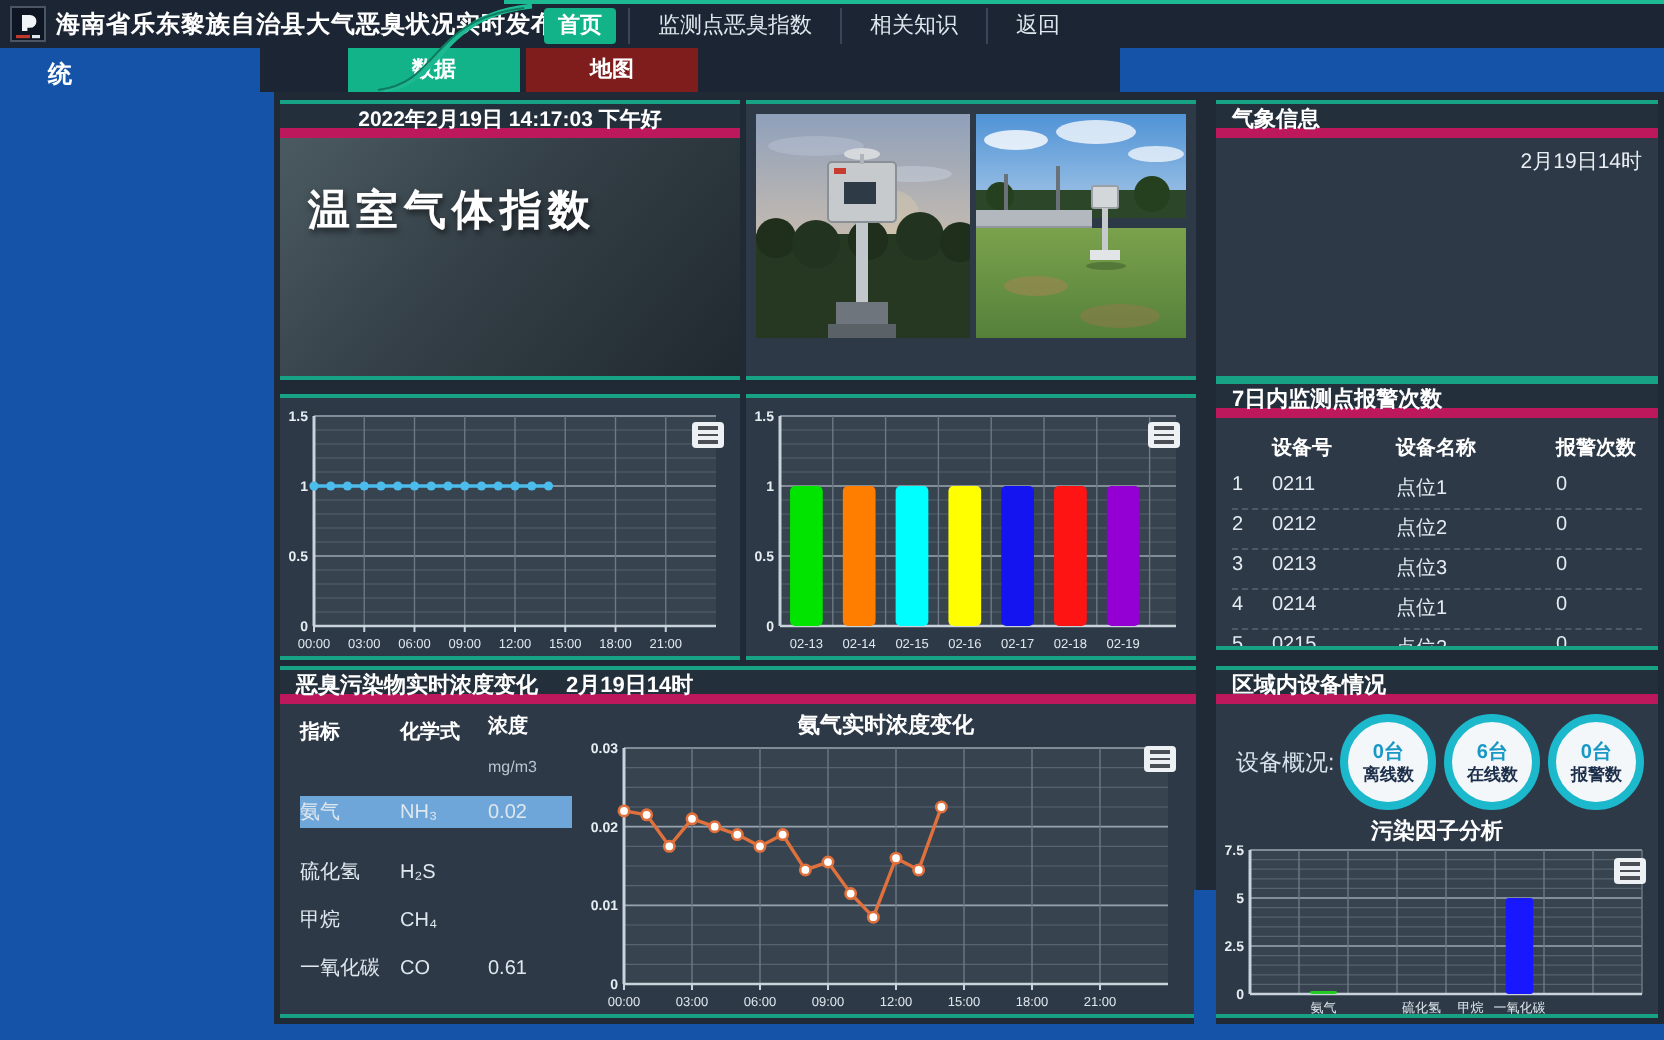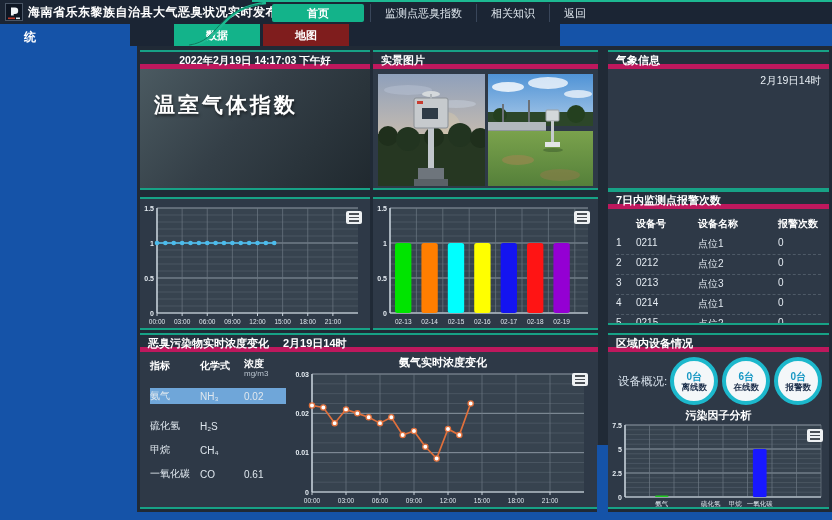--- a/index.html
+++ b/index.html
@@ -9,21 +9,21 @@
   header{position:absolute;top:0;left:0;width:832px;height:24px;background:#1b2534;z-index:5;}
   .topline{position:absolute;top:0;left:252px;right:0;height:2px;background:#1db992;}
   .logo{position:absolute;left:5px;top:3px;width:18px;height:18px;}
   .app-title{position:absolute;left:28px;top:0;height:24px;line-height:25px;color:#fff;
              font-size:12px;font-weight:bold;letter-spacing:.5px;white-space:nowrap;}
   .swoosh{position:absolute;left:188px;top:0;z-index:6;pointer-events:none;}
   nav{position:absolute;left:272px;top:3px;height:19px;display:flex;align-items:center;}
   .nav-item{color:#dfe7ee;font-size:11px;height:18px;line-height:18px;padding:0 14px;
             border-left:1px solid #39465a;cursor:pointer;white-space:nowrap;}
   .nav-item.active{background:#13b38a;color:#fff;font-weight:bold;border:none;border-radius:2px;
-            padding:0 35px;margin-right:6px;font-family:Liberation Serif, serif;}
+            padding:0 7px;margin-right:6px;font-family:Liberation Serif, serif;}
   .nav-underline{position:absolute;left:266px;top:22px;width:292px;height:2px;background:#2b66c4;}
   
   .tabstrip{position:absolute;left:130px;top:24px;width:430px;height:22px;background:#1b2534;
             display:flex;z-index:4;}
   .tab{height:22px;line-height:22px;width:86px;text-align:center;color:#fff;font-size:11px;
        font-weight:bold;background:#7f1d1d;margin-left:3px;cursor:pointer;}
   .tab:first-child{margin-left:7px;}
   .tab.active{background:#13b38a;margin-left:44px;}
   .wrapped-char{position:absolute;left:24px;top:29px;color:#fff;font-size:12px;font-weight:bold;z-index:6;}
   
@@ -52,21 +52,21 @@
   .alarm-table{padding:5px 8px 0 8px;font-size:10px;color:#e4ebf2;}
   .a-head{display:flex;font-weight:bold;color:#fff;padding:3px 0 4px 0;}
   .a-sp{width:20px;} .a-no{width:62px;} .a-name{width:80px;} .a-cnt{flex:1;}
   .a-idx{width:20px;}
   .a-row{display:flex;border-bottom:1px dashed #4e5a67;padding:2px 0 3px 0;}
   
   .odor-body{display:flex;height:157px;}
   .odor-table{width:148px;padding:7px 2px 0 10px;font-size:10px;color:#dfe7ee;box-sizing:border-box;}
   .o-head{display:flex;font-weight:bold;color:#fff;margin-bottom:9px;align-items:flex-start;}
   .o-name{width:50px;font-family:Liberation Mono, monospace;} .o-form{width:44px;} .o-val{width:38px;}
-  .o-conc{display:flex;flex-direction:column;line-height:10px;}
+  .o-conc{display:flex;flex-direction:column;line-height:10px;gap:10px;}
   .o-unit{font-weight:normal;font-size:8px;color:#b9c4cf;}
   .o-row{display:flex;align-items:center;height:16px;margin-bottom:8px;}
   .o-row.hl{background:#6fa6d9;margin-bottom:14px;}
   .chart-wrap{flex:1;position:relative;padding-top:3px;}
   .c3-title{text-align:center;color:#fff;font-weight:bold;font-size:11px;height:15px;}
   
   .stats-row{display:flex;align-items:center;padding:5px 4px 0 10px;gap:0;}
   .overview-label{color:#d8e2ec;font-size:11.5px;margin-right:3px;white-space:nowrap;}
   .stat-circle{width:48px;height:48px;border-radius:50%;background:#f4f7f9;border:4px solid #1cb8cc;
         box-sizing:border-box;display:flex;flex-direction:column;align-items:center;justify-content:center;flex:none;}
@@ -119,23 +119,20 @@
     <section class="panel" id="p1">
       <div class="panel-header">
         <span>2022年2月19日  14:17:03 下午好</span>
       </div>
       <div class="gh-body">
         <h2 class="gh-title">温室气体指数</h2>
       </div>
     </section>
 
     <section class="panel" id="p2">
-      <div class="panel-header">
-        <span>实景图片</span>
-      </div>
       <div class="photo-row">
         <svg width="107" height="112" viewBox="0 0 107 112">
           <defs>
             <linearGradient id="sky1" x1="0" y1="0" x2="0" y2="1">
               <stop offset="0" stop-color="#8fa0bb"></stop>
                 <stop offset="1" stop-color="#cdbfae"></stop>
             </linearGradient>
           </defs>
           <rect x="0" y="0" width="107" height="72" fill="url(#sky1)"></rect>
           <ellipse cx="30" cy="16" rx="24" ry="5" fill="#b8c2d4" opacity="0.5"></ellipse>

